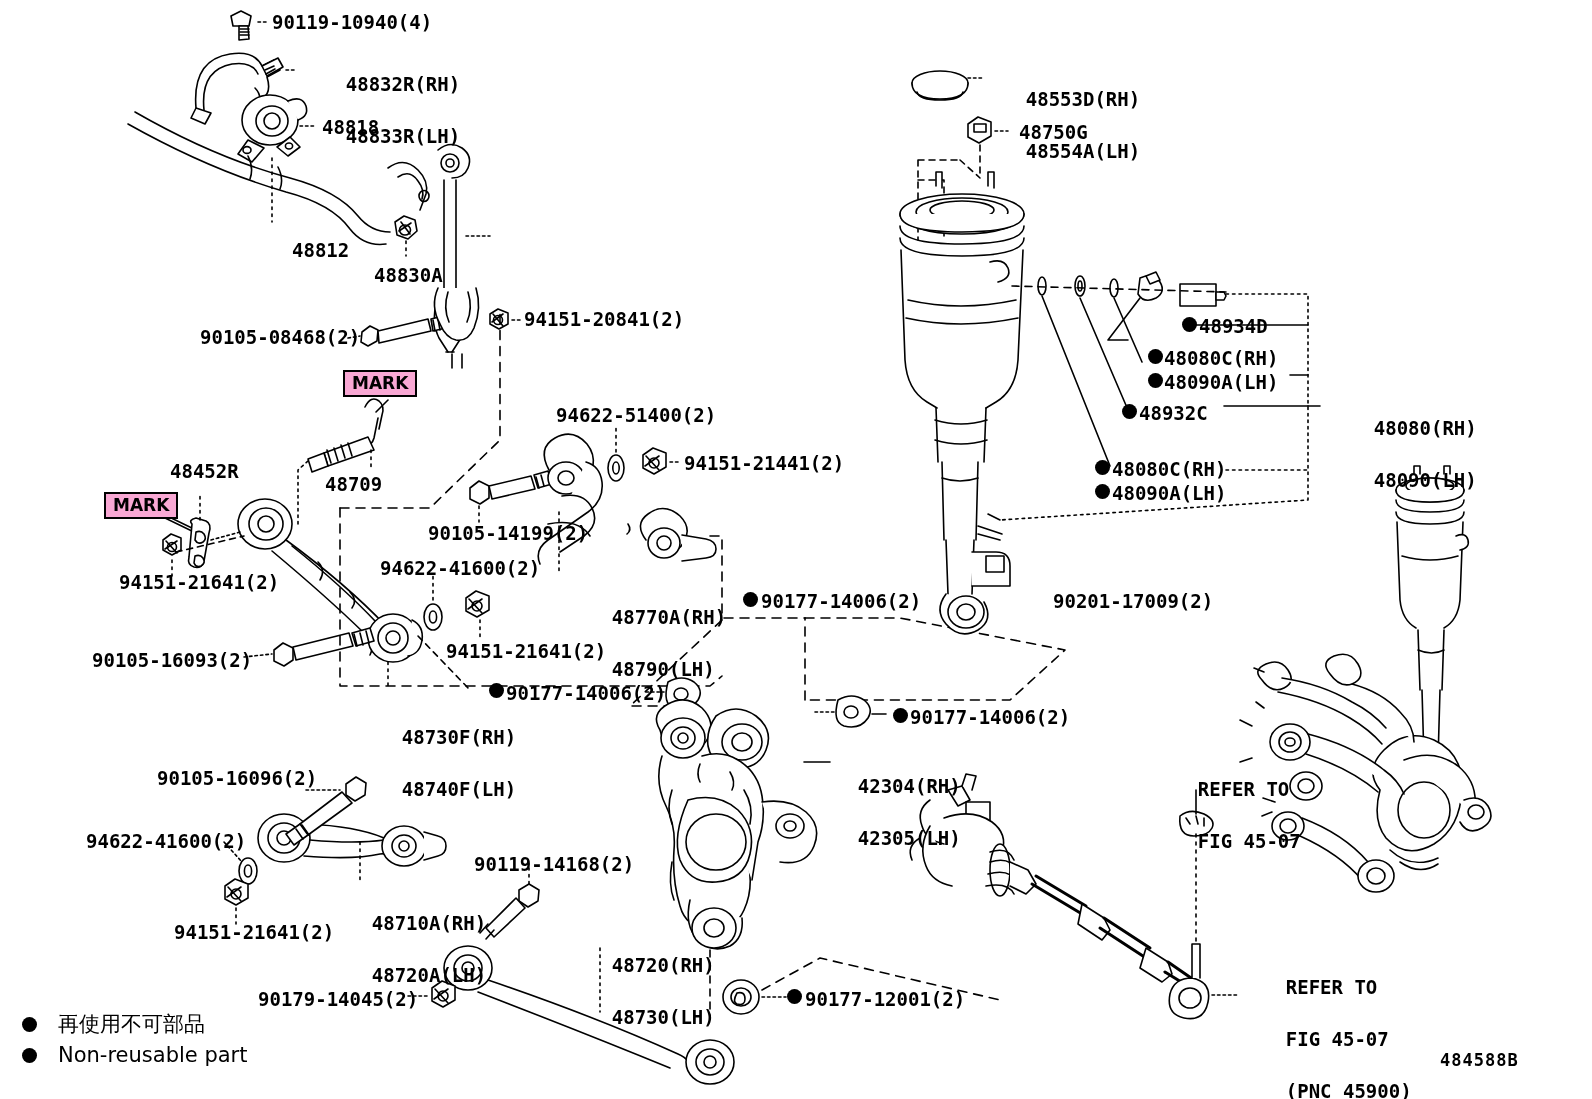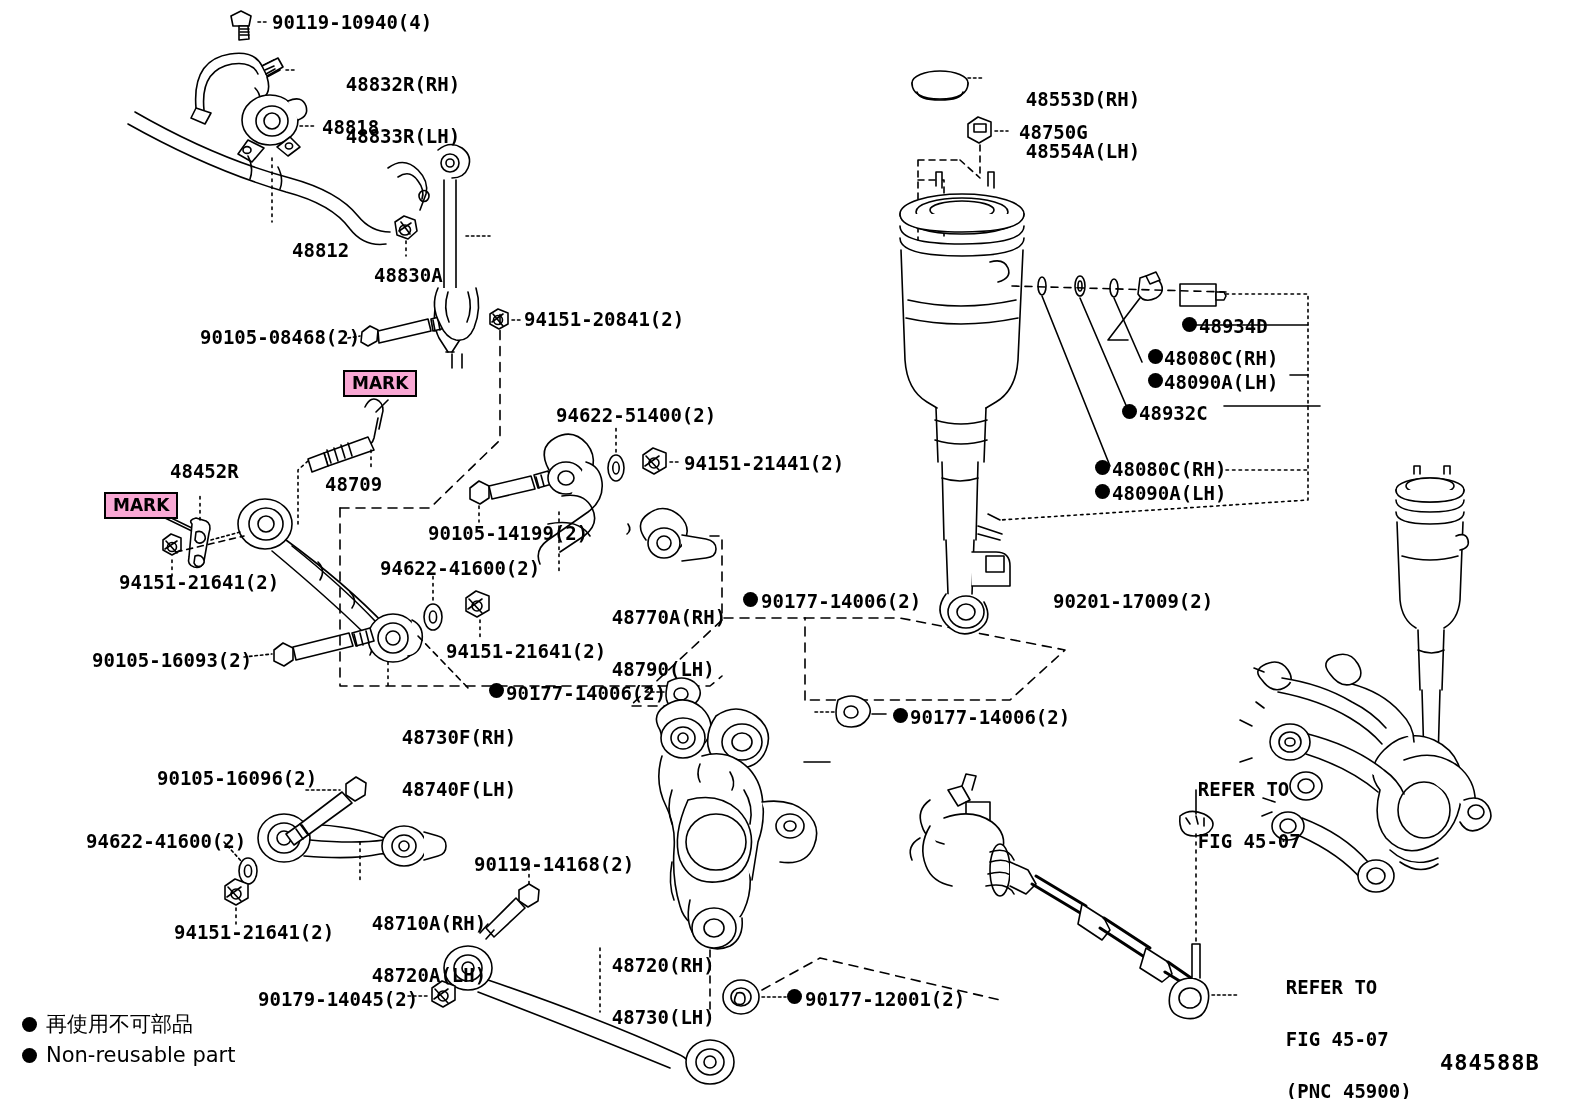--- a/index.html
+++ b/index.html
@@ -7,26 +7,26 @@
        font-family:"DejaVu Sans Mono","Liberation Mono",monospace;color:#000;}
   #stage{position:absolute;left:0;top:0;width:1592px;height:1099px;}
   svg.art{position:absolute;left:0;top:0;width:1592px;height:1099px;pointer-events:none;}
   .lbl{position:absolute;white-space:pre;font-family:"DejaVu Sans Mono","Liberation Mono",monospace;
        font-size:19px;font-weight:700;letter-spacing:0px;line-height:25px;color:#000;}
   .lbl.two{line-height:26px;}
   .mark{position:absolute;border:2px solid #000;padding:1px 7px 2px 7px;
         font-family:"DejaVu Sans","Liberation Sans",sans-serif;font-size:17px;font-weight:700;background:#f9a8d4;}
   .dot{position:absolute;width:15px;height:15px;border-radius:50%;background:#000;}
   .legend{position:absolute;left:22px;}
-  .legend .row{display:flex;align-items:center;gap:9px;margin-bottom:5px;}
+  .legend .row{display:flex;align-items:center;gap:21px;margin-bottom:5px;}
   .legend .bullet{width:15px;height:15px;border-radius:50%;background:#000;flex:0 0 auto;}
   .legend .jp{font-family:"DejaVu Sans","Liberation Sans",sans-serif;font-size:21px;}
   .legend .en{font-family:"DejaVu Sans","Liberation Sans",sans-serif;font-size:21px;}
   .docid{position:absolute;font-family:"DejaVu Sans Mono","Liberation Mono",monospace;
-         font-size:22px;font-weight:700;letter-spacing:1px;}
+         font-size:17px;font-weight:700;letter-spacing:1px;}
 </style>
 </head>
 <body>
 
 <div id="stage">
 
   <svg class="art" viewBox="0 0 1592 1099">
     <g fill="none" stroke="#000" stroke-width="1.6" stroke-linejoin="round" stroke-linecap="round">
 
       <g>
@@ -529,20 +529,24 @@
 
   <div class="dot" style="left:743px;top:592px;"></div>
   <div class="lbl" style="left:761px;top:589px;">90177-14006(2)</div>
 
   <div class="dot" style="left:489px;top:683px;"></div>
   <div class="lbl" style="left:506px;top:681px;">90177-14006(2)</div>
 
   <div class="dot" style="left:893px;top:708px;"></div>
   <div class="lbl" style="left:910px;top:705px;">90177-14006(2)</div>
 
+  <div class="lbl two" style="left:812px;top:747px;">
+    <span>42304(RH)</span><br>
+    <span>42305(LH)</span>
+  </div>
 
   <div class="lbl" style="left:157px;top:766px;">90105-16096(2)</div>
 
   <div class="lbl" style="left:86px;top:829px;">94622-41600(2)</div>
 
   <div class="lbl" style="left:174px;top:920px;">94151-21641(2)</div>
 
   <div class="lbl two" style="left:326px;top:884px;">
     <span>48710A(RH)</span><br>
     <span>48720A(LH)</span>
@@ -576,20 +580,24 @@
   <div class="lbl" style="left:1164px;top:370px;">48090A(LH)</div>
 
   <div class="dot" style="left:1122px;top:404px;"></div>
   <div class="lbl" style="left:1139px;top:401px;">48932C</div>
 
   <div class="dot" style="left:1095px;top:460px;"></div>
   <div class="lbl" style="left:1112px;top:457px;">48080C(RH)</div>
   <div class="dot" style="left:1095px;top:484px;"></div>
   <div class="lbl" style="left:1112px;top:481px;">48090A(LH)</div>
 
+  <div class="lbl two" style="left:1328px;top:389px;">
+    <span>48080(RH)</span><br>
+    <span>48090(LH)</span>
+  </div>
 
   <div class="lbl" style="left:1053px;top:589px;text-align:center;">90201-17009(2)</div>
 
   <div class="lbl two" style="left:1152px;top:750px;">
     <span>REFER TO</span><br>
     <span>FIG 45-07</span>
   </div>
 
   <div class="lbl two" style="left:1240px;top:948px;">
     <span>REFER TO</span><br>

